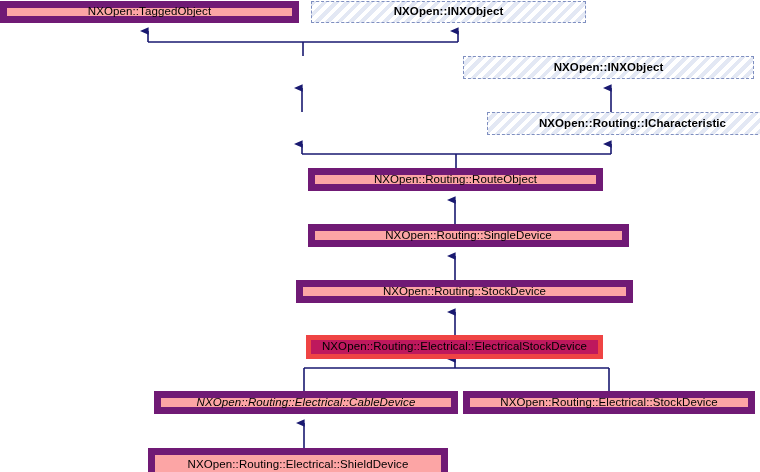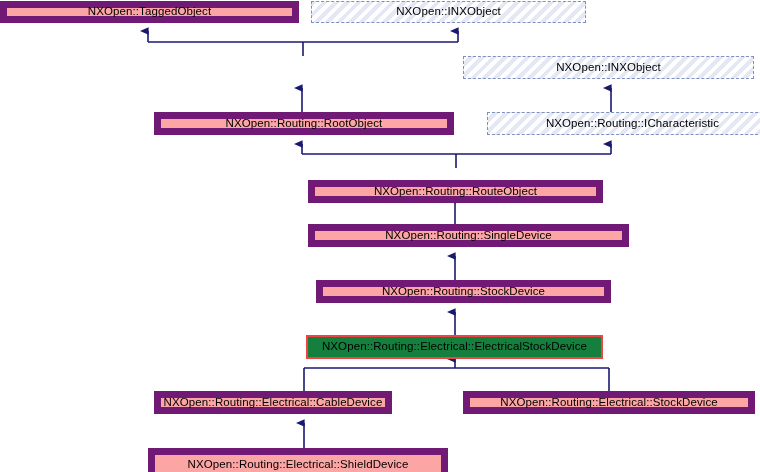--- a/index.html
+++ b/index.html
@@ -34,33 +34,34 @@
     color: #000000;
     letter-spacing: 0.1px;
     white-space: nowrap;
     z-index: 2;
   }
   .node.cls {
     background: #fca5a5;
     border: 7px solid #701a75;
   }
   .node.current {
-    background: #15803d;
-    border: 2px solid #ef4444;
+    background: #be185d;
+    border: 5px solid #ef4444;
   }
   .node.iface {
     border: 1px dashed #7f8fc0;
     background:
       repeating-linear-gradient(
         -45deg,
         #ffffff 0px,
         #ffffff 4px,
         #e3e8f4 4px,
         #e3e8f4 8px
       );
+    font-weight: bold;
   }
   .node .lbl {
     position: relative;
     z-index: 3;
   }
 </style>
 </head>
 <body>
 
 <div id="diagram">
@@ -108,45 +109,42 @@
 
   <div class="node iface" style="left:311px; top:1px; width:275px; height:22px;">
     <span class="lbl">NXOpen::INXObject</span>
   </div>
 
 
   <div class="node iface" style="left:463px; top:56px; width:291px; height:23px;">
     <span class="lbl">NXOpen::INXObject</span>
   </div>
 
-  <div class="node cls" style="left:154px; top:112px; width:300px; height:23px;">
-    <span class="lbl">NXOpen::Routing::RootObject</span>
-  </div>
 
   <div class="node iface" style="left:463px; top:112px; width:291px; height:23px;margin-left:24px;">
     <span class="lbl">NXOpen::Routing::ICharacteristic</span>
   </div>
 
-  <div class="node cls" style="left:308px; top:180px; width:295px; height:23px;">
+  <div class="node cls" style="left:308px; top:168px; width:295px; height:23px;">
     <span class="lbl">NXOpen::Routing::RouteObject</span>
   </div>
 
   <div class="node cls" style="left:308px; top:224px; width:321px; height:23px;">
     <span class="lbl">NXOpen::Routing::SingleDevice</span>
   </div>
 
-  <div class="node cls" style="left:316px; top:280px; width:295px; height:23px;">
+  <div class="node cls" style="left:296px; top:280px; width:337px; height:23px;">
     <span class="lbl">NXOpen::Routing::StockDevice</span>
   </div>
 
   <div class="node current" style="left:306px; top:335px; width:297px; height:24px;">
     <span class="lbl">NXOpen::Routing::Electrical::ElectricalStockDevice</span>
   </div>
 
-  <div class="node cls" style="left:154px; top:391px; width:238px; height:23px;">
+  <div class="node cls" style="left:154px; top:391px; width:304px; height:23px;font-style:italic;">
     <span class="lbl">NXOpen::Routing::Electrical::CableDevice</span>
   </div>
 
   <div class="node cls" style="left:463px; top:391px; width:292px; height:23px;">
     <span class="lbl">NXOpen::Routing::Electrical::StockDevice</span>
   </div>
 
   <div class="node cls" style="left:148px; top:448px; width:300px; height:34px;">
     <span class="lbl">NXOpen::Routing::Electrical::ShieldDevice</span>
   </div>

